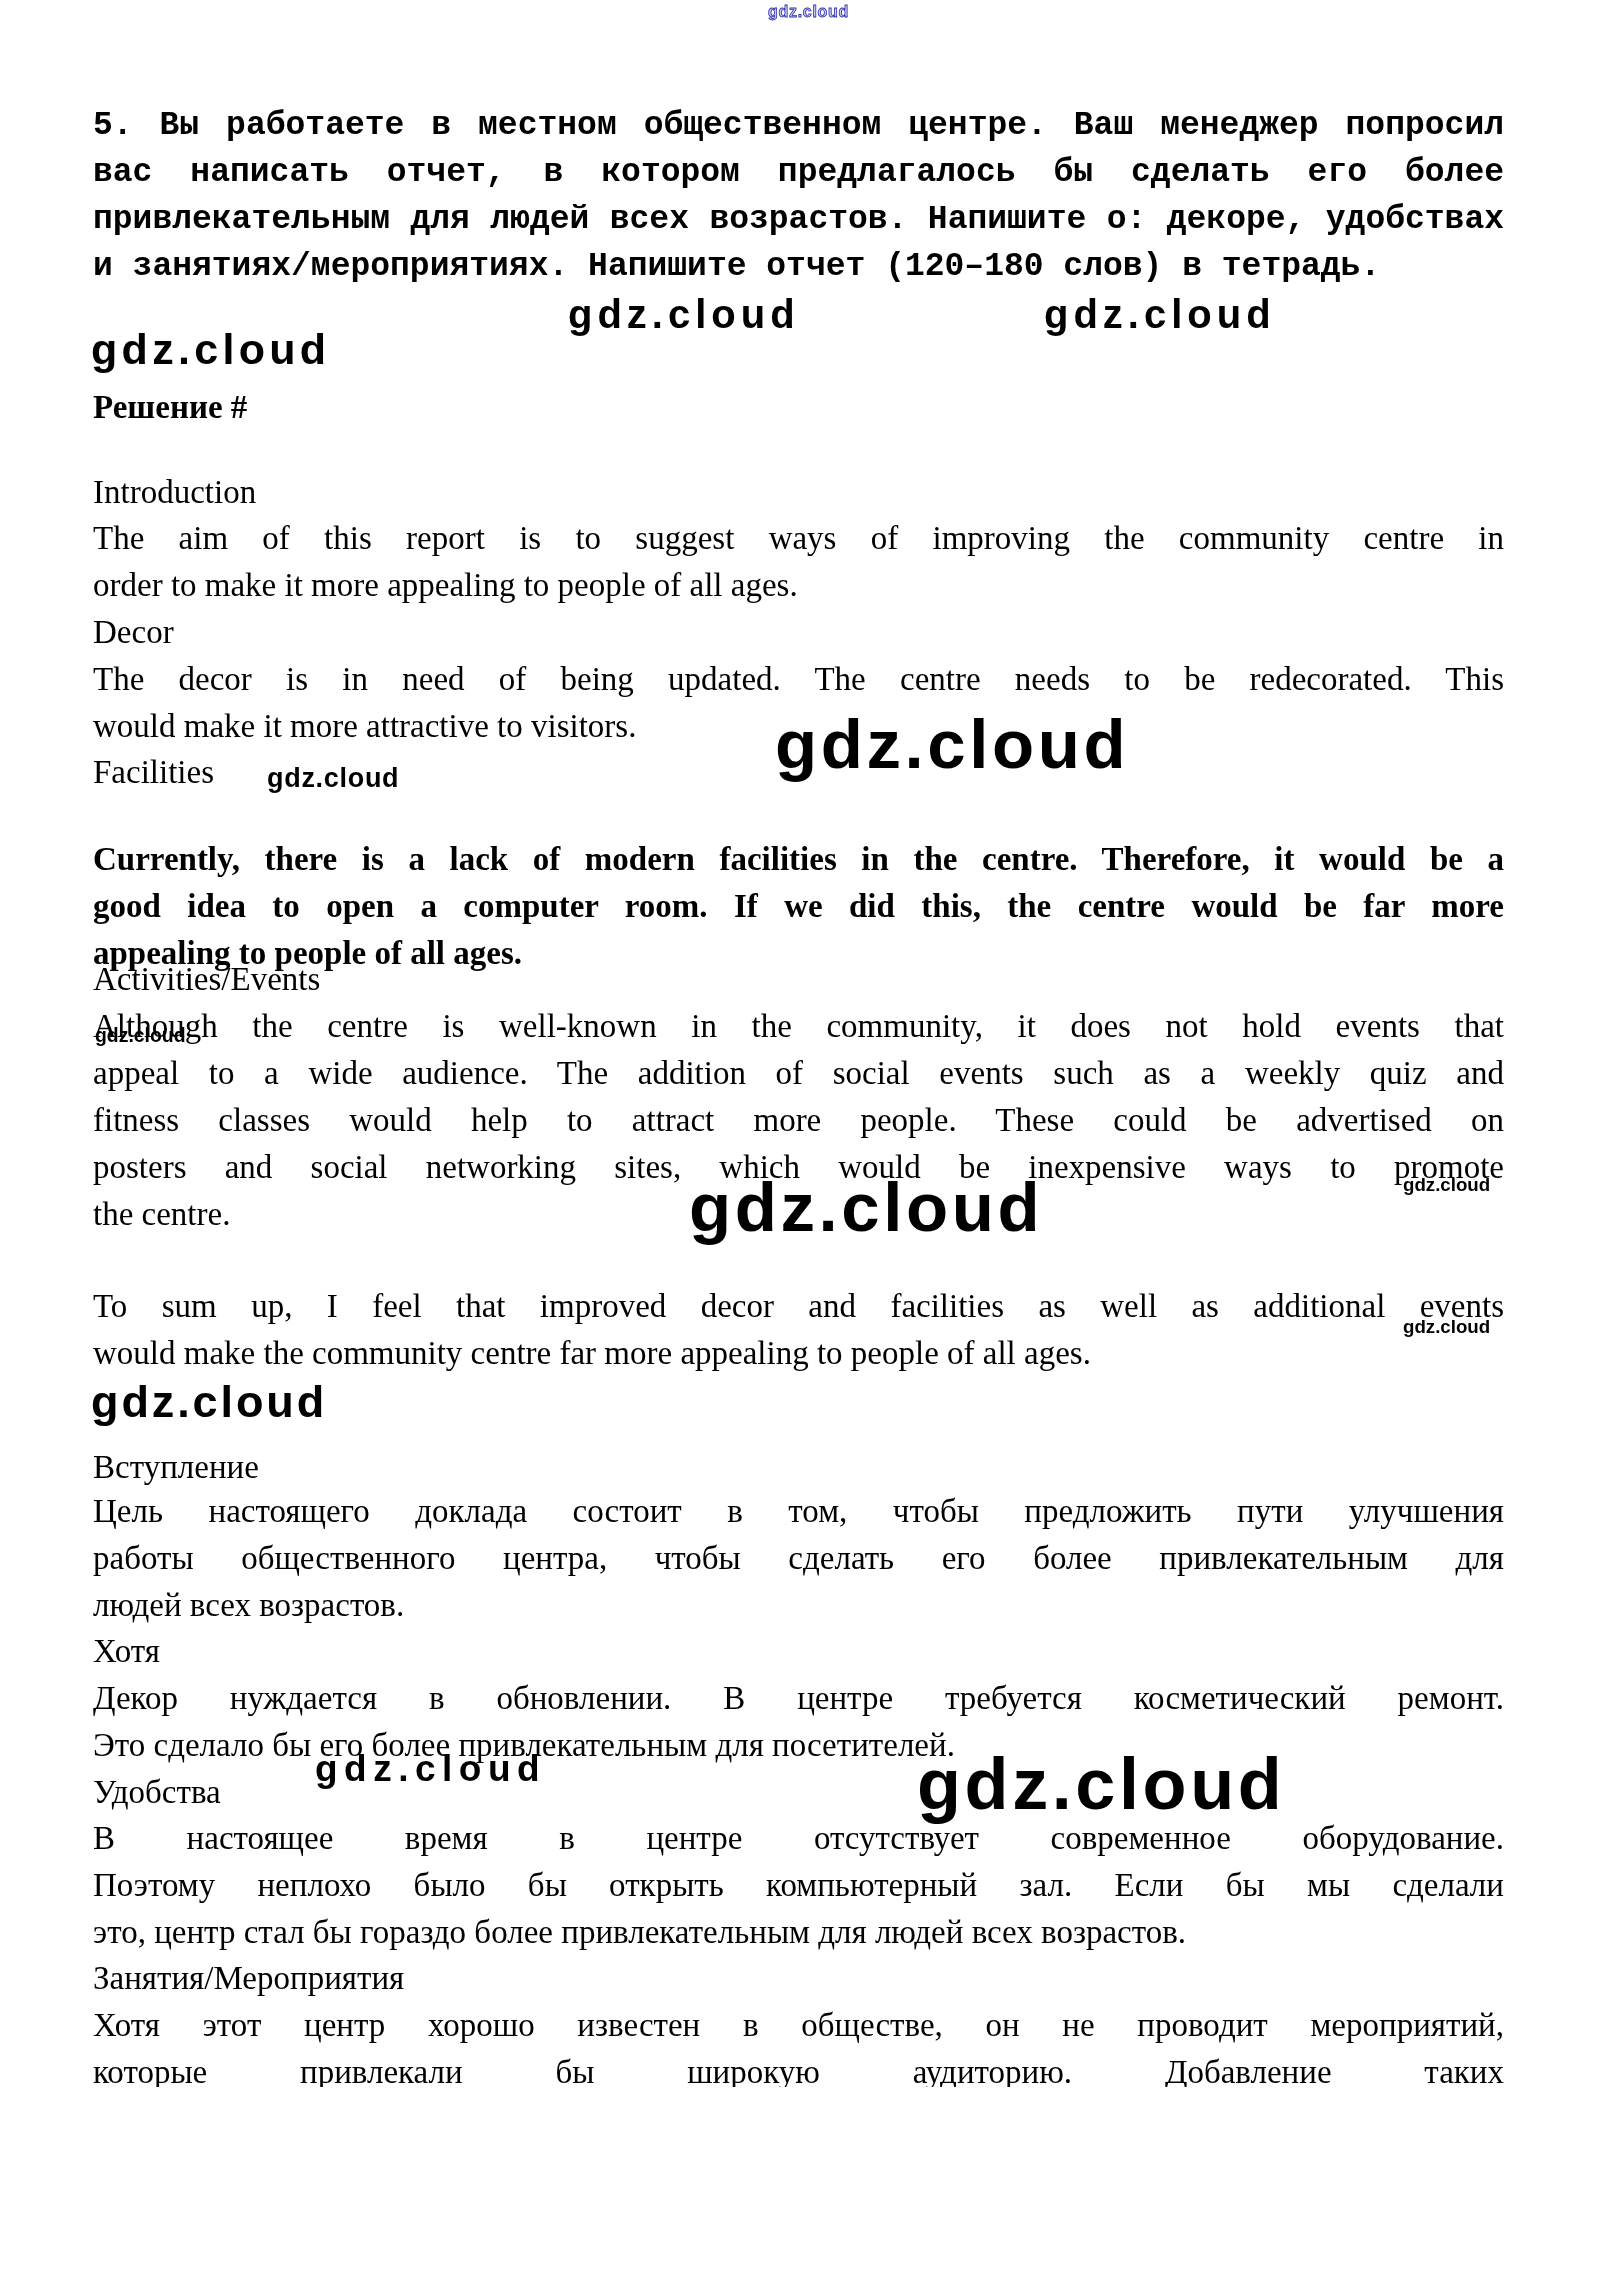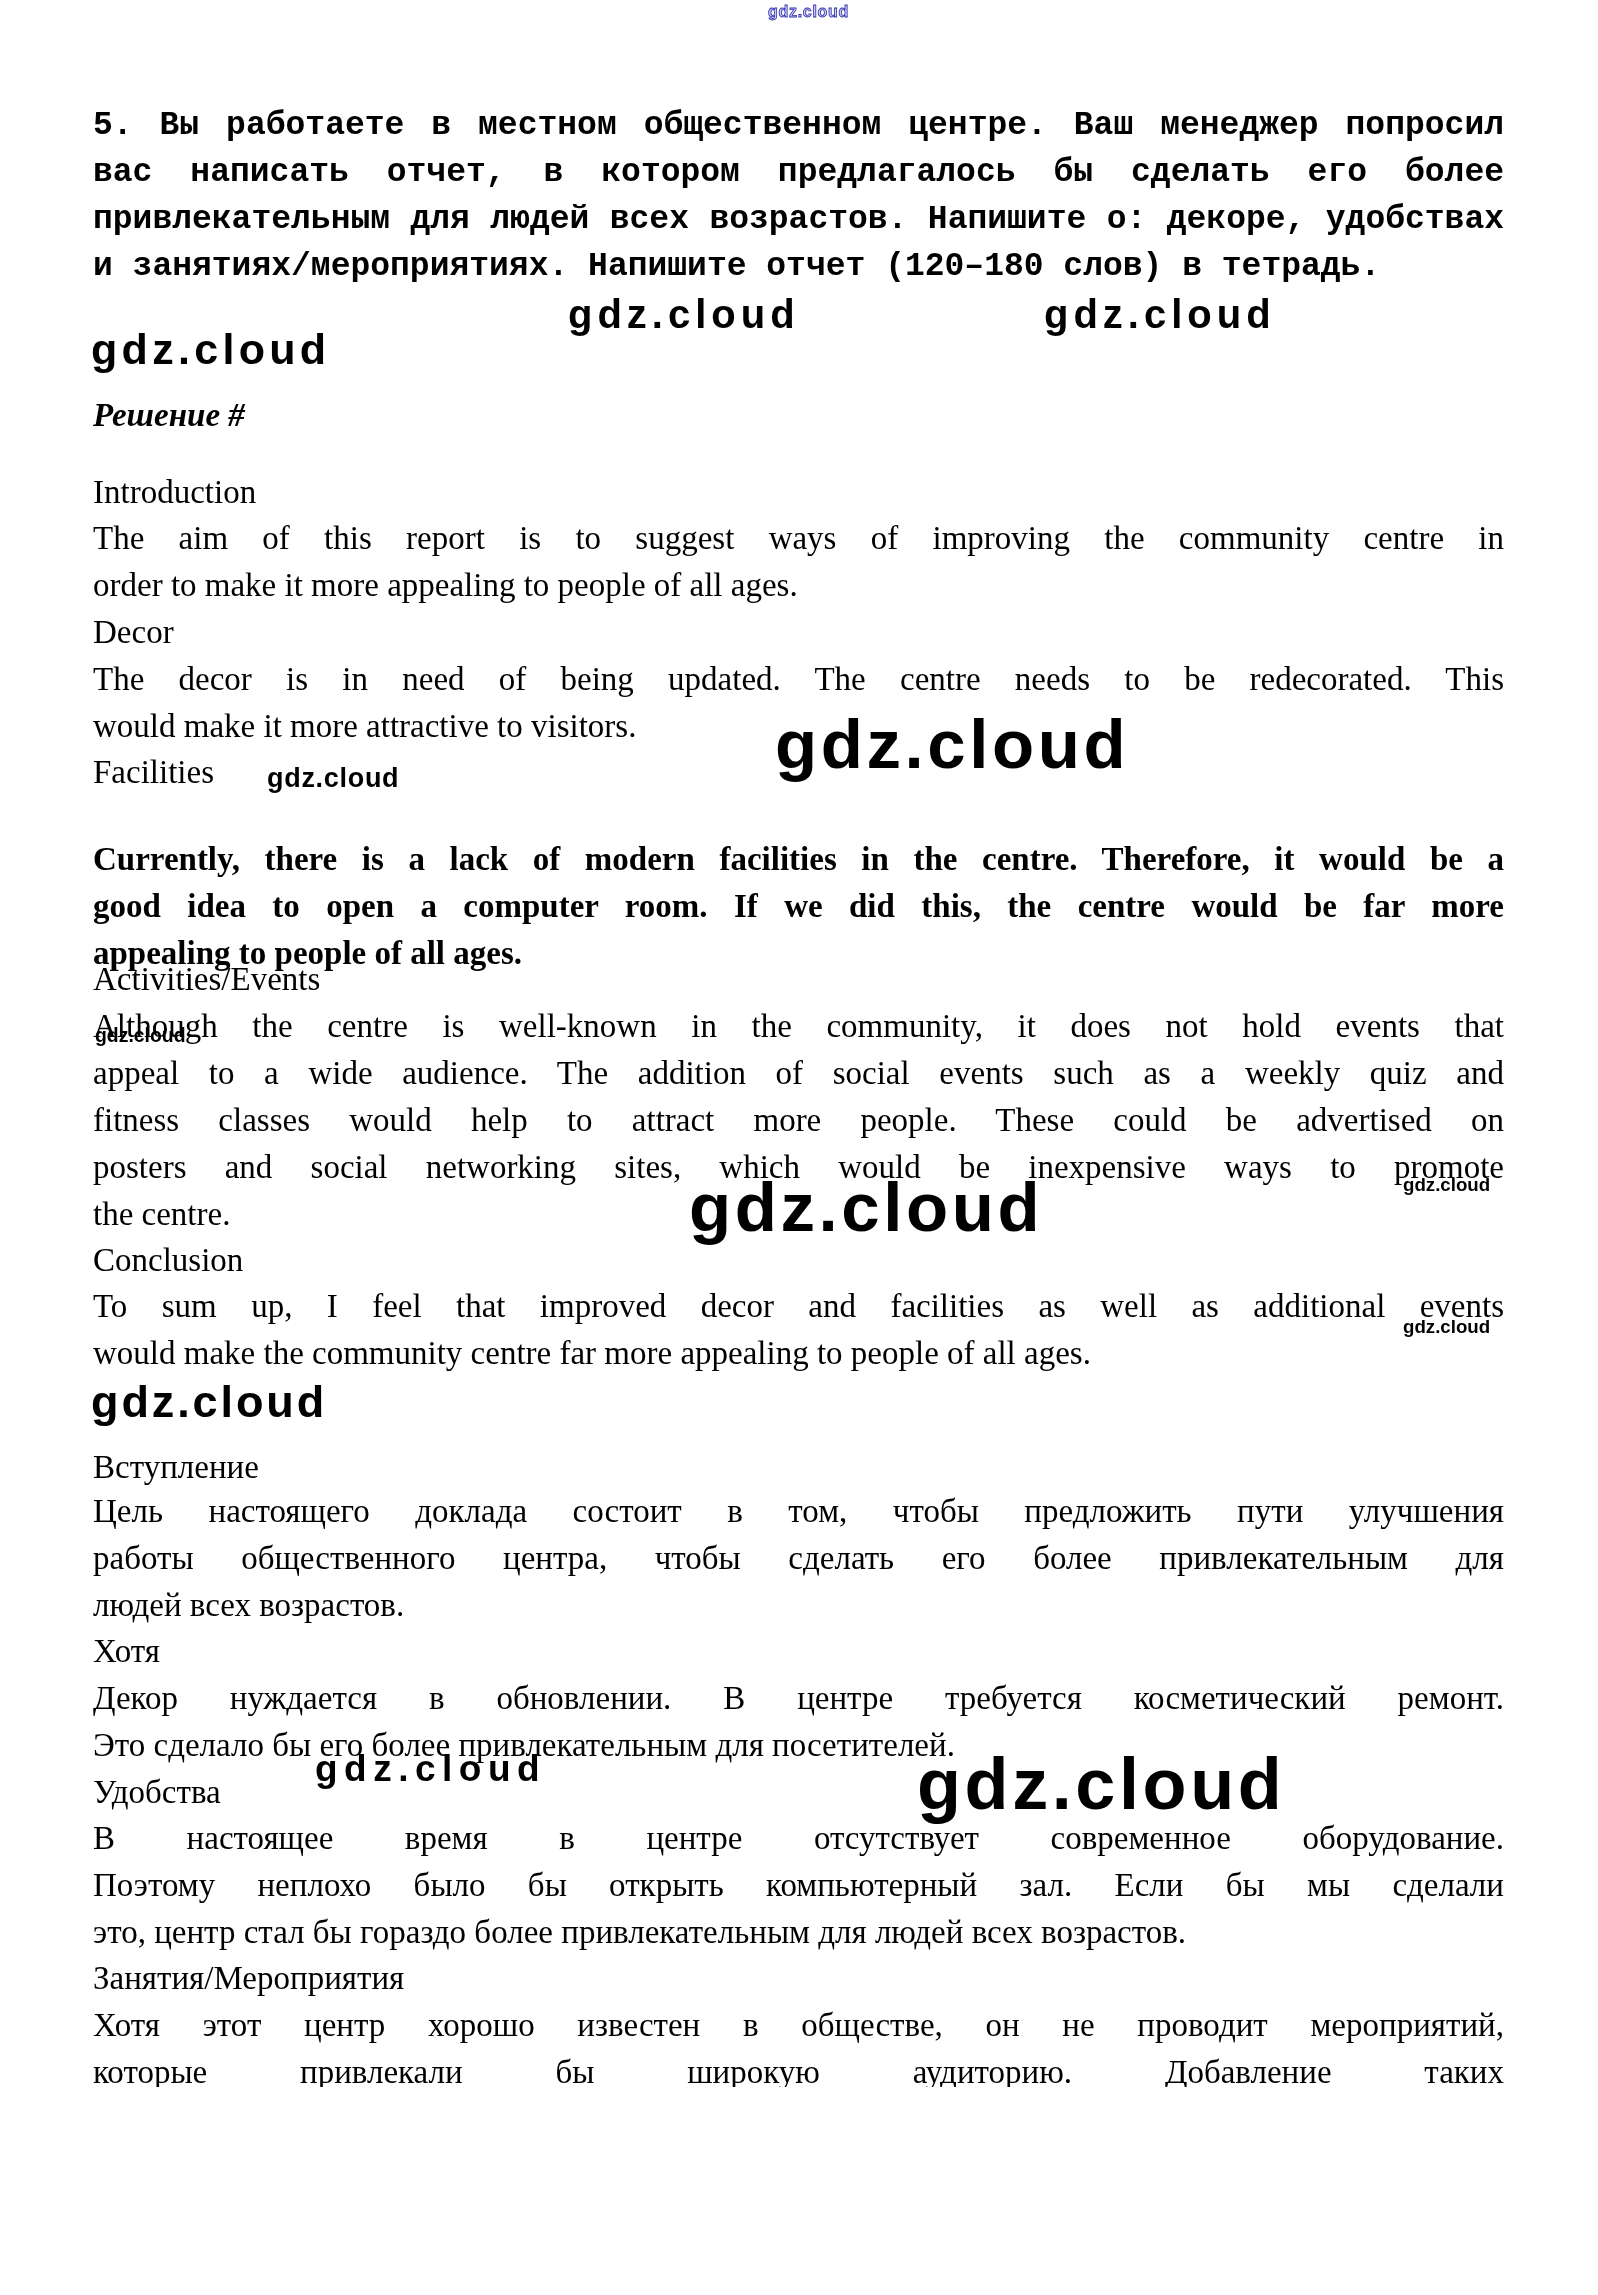--- a/index.html
+++ b/index.html
@@ -37,21 +37,21 @@
   <span class="wm" style="left:218px;top:2087px;font-size:21.6px;">gdz.cloud</span>
   <span class="wm" style="left:453px;top:2087px;font-size:21.6px;">gdz.cloud</span>
 
   <section class="blk txt bold" style="top:102px;font-family:Liberation Mono, monospace;">
     <div class="ln">5. Вы работаете в местном общественном центре. Ваш менеджер попросил</div>
     <div class="ln">вас написать отчет, в котором предлагалось бы сделать его более</div>
     <div class="ln">привлекательным для людей всех возрастов. Напишите о: декоре, удобствах</div>
     <div class="ln end">и занятиях/мероприятиях. Напишите отчет (120–180 слов) в тетрадь.</div>
   </section>
 
-  <h2 class="blk txt h bold" style="top:392px;font-style:italic;">Решение #</h2>
+  <h2 class="blk txt h bold" style="top:384px;">Решение #</h2>
 
   <h3 class="blk txt h" style="top:469px;">Introduction</h3>
   <section class="blk txt" style="top:515px;">
     <div class="ln">The aim of this report is to suggest ways of improving the community centre in</div>
     <div class="ln end">order to make it more appealing to people of all ages.</div>
   </section>
 
   <h3 class="blk txt h" style="top:609px;">Decor</h3>
   <section class="blk txt" style="top:656px;">
     <div class="ln">The decor is in need of being updated. The centre needs to be redecorated. This</div>
@@ -67,21 +67,20 @@
 
   <h3 class="blk txt h" style="top:956px;">Activities/Events</h3>
   <section class="blk txt" style="top:1003px;">
     <div class="ln">Although the centre is well-known in the community, it does not hold events that</div>
     <div class="ln">appeal to a wide audience. The addition of social events such as a weekly quiz and</div>
     <div class="ln">fitness classes would help to attract more people. These could be advertised on</div>
     <div class="ln">posters and social networking sites, which would be inexpensive ways to promote</div>
     <div class="ln end">the centre.</div>
   </section>
 
-  <h3 class="blk txt h" style="top:1237px;">Conclusion</h3>
   <section class="blk txt" style="top:1283px;">
     <div class="ln">To sum up, I feel that improved decor and facilities as well as additional events</div>
     <div class="ln end">would make the community centre far more appealing to people of all ages.</div>
   </section>
 
   <h3 class="blk txt h" style="top:1444px;">Вступление</h3>
   <section class="blk txt" style="top:1488px;">
     <div class="ln">Цель настоящего доклада состоит в том, чтобы предложить пути улучшения</div>
     <div class="ln">работы общественного центра, чтобы сделать его более привлекательным для</div>
     <div class="ln end">людей всех возрастов.</div>

